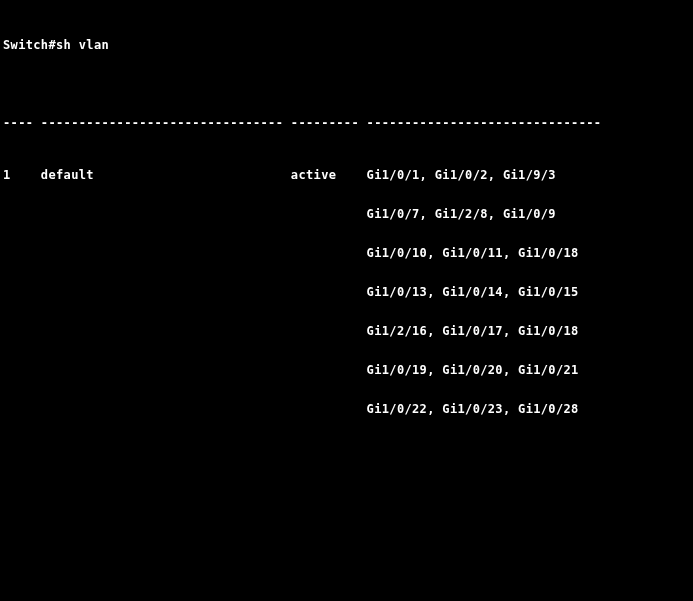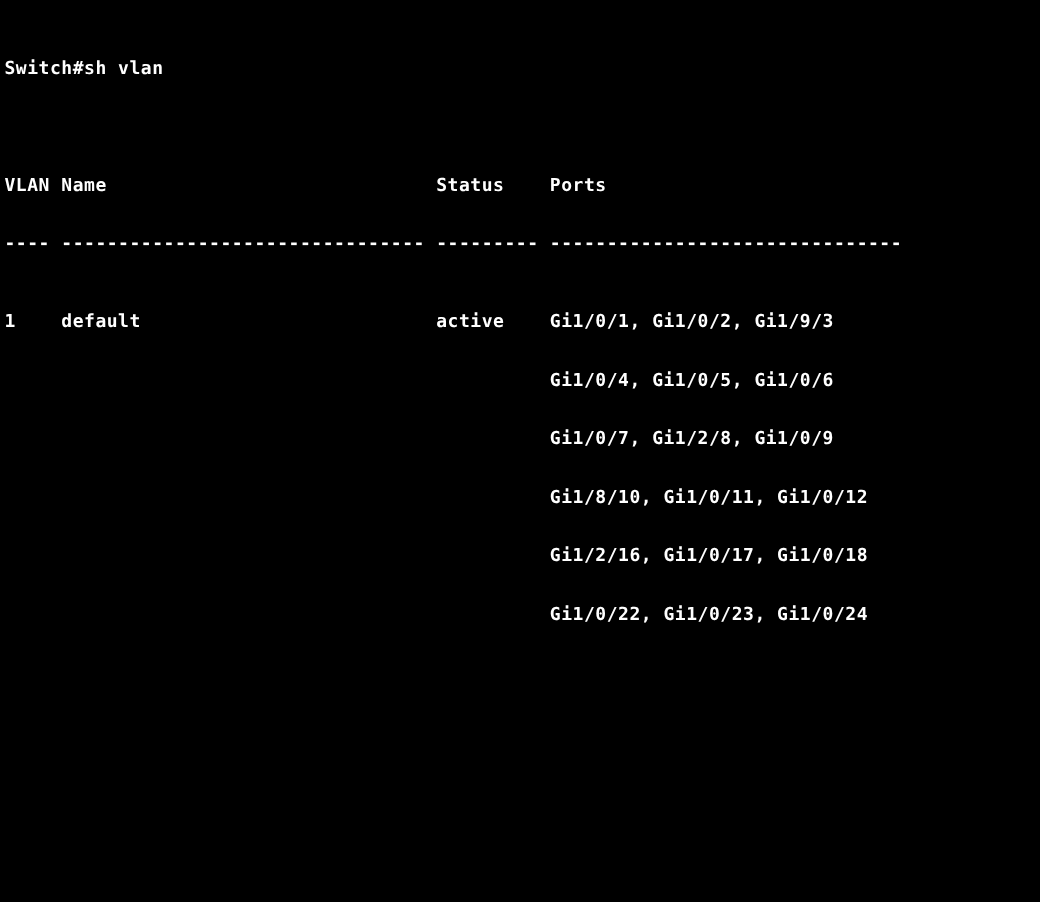--- a/index.html
+++ b/index.html
@@ -54,29 +54,29 @@
   }
 </style>
 </head>
 <body>
 
 <div id="terminal">
   <div class="screen">
 
     <span class="line">Switch#sh vlan</span>
     <span class="line blank"> </span>
-    <span class="line">VLAN Name                             Status    Ports</span>
     <span class="line">---- -------------------------------- --------- -------------------------------</span>
 
     <span class="line"><span>1    default                          active    Gi1/0/1, Gi1/0/2, Gi1/9/3</span></span>
-    <span class="line">                                                Gi1/0/4, Gi1/0/5, Gi1/0/6</span>
     <span class="line">                                                Gi1/0/7, Gi1/2/8, Gi1/0/9</span>
-    <span class="line">                                                Gi1/8/10, Gi1/0/11, Gi1/0/12</span>
+    <span class="line">                                                Gi1/0/10, Gi1/0/11, Gi1/0/18</span>
+    <span class="line">                                                Gi1/0/13, Gi1/0/14, Gi1/0/15</span>
     <span class="line">                                                Gi1/2/16, Gi1/0/17, Gi1/0/18</span>
-    <span class="line">                                                Gi1/0/22, Gi1/0/23, Gi1/0/24</span>
+    <span class="line">                                                Gi1/0/19, Gi1/0/20, Gi1/0/21</span>
+    <span class="line">                                                Gi1/0/22, Gi1/0/23, Gi1/0/28</span>
 
     
 
     
     
     
     
 
     
 

